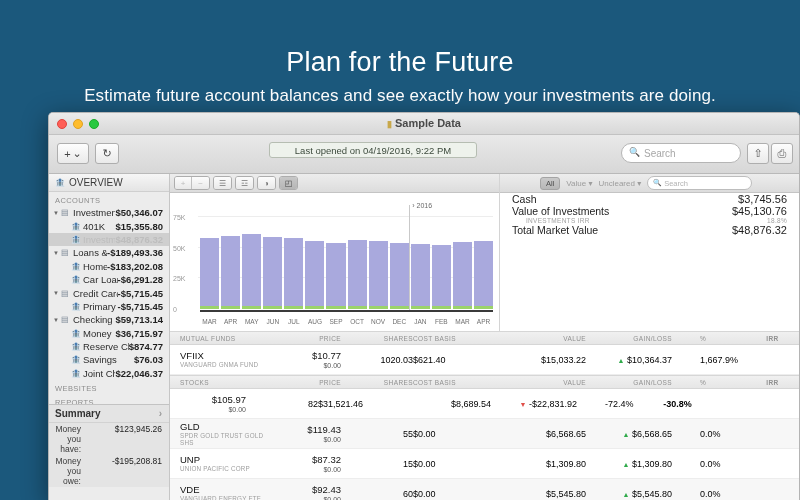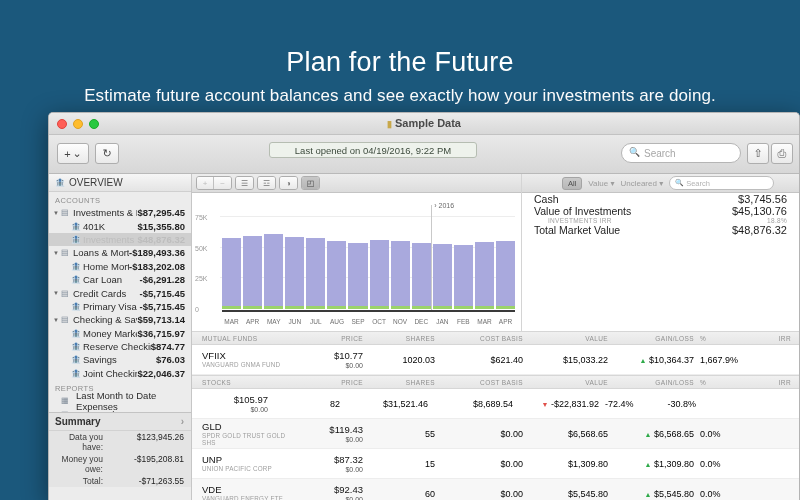--- a/index.html
+++ b/index.html
@@ -195,25 +195,25 @@
     border-bottom: 1px solid #ededed; font-size: 9px;
   }
   .row.alt { background: #f7f7f7; }
   .c-name { width: 95px; padding-left: 10px; }
   .c-name .sym { font-size: 9.5px; color: #111; display: block; line-height: 11px; }
   .c-name .co { font-size: 6.3px; color: #9e9e9e; display: block; line-height: 7.5px; letter-spacing: .2px; }
   .c-price { width: 76px; text-align: right; }
   .c-price .p { display: block; font-size: 9.5px; color: #111; line-height: 11px; }
   .c-price .chg { display: block; font-size: 7px; color: #555; line-height: 9px; }
   .c-shares { width: 72px; text-align: right; }
-  .c-cost { width: 88px; text-align: right; }
+  .c-cost { width: 88px; }
   .c-value { width: 85px; text-align: right; }
   .c-gain { width: 88px; text-align: right; padding-right: 2px; }
-  .c-pct { width: 58px; text-align: right; }
-  .c-irr { width: 45px; text-align: right; padding-right: 8px; }
+  .c-pct { width: 58px; text-align: right; margin-left: 22px; }
+  .c-irr { width: 45px; text-align: center; padding-right: 8px; font-weight: bold; }
   .up { color: #2faa4a; font-size: 7px; }
   .down { color: #e0504a; font-size: 7px; }
   .grp-head .c-name { font-size: 6.5px; }
 </style>
 </head>
 <body>
 
 <div class="promo">
   <div class="promo-head">
     <div class="promo-title">Plan for the Future</div>
@@ -262,21 +262,21 @@
       <div class="ov-header">
         <span style="font-size:8px;color:#7b8795;">🏦</span>
         <span>OVERVIEW</span>
       </div>
       <div class="sec-label">ACCOUNTS</div>
       <div id="accounts-list">
           <div class="acct-row">
             <span class="tri">▼</span>
             <span class="ico">▤</span>
             <span class="acct-name">Investments &amp; Retirement</span>
-            <span class="acct-val">$87,295.45</span>
+            <span class="acct-val">$50,346.07</span>
           </div>
           <div class="acct-row child">
             <span class="tri"></span>
             <span class="ico">🏦</span>
             <span class="acct-name">401K</span>
             <span class="acct-val">$15,355.80</span>
           </div>
           <div class="acct-row child selected">
             <span class="tri"></span>
             <span class="ico">🏦</span>
@@ -337,20 +337,21 @@
             <span class="acct-name">Savings</span>
             <span class="acct-val">$76.03</span>
           </div>
           <div class="acct-row child">
             <span class="tri"></span>
             <span class="ico">🏦</span>
             <span class="acct-name">Joint Checking</span>
             <span class="acct-val">$22,046.37</span>
           </div>
         </div>
+      <div class="sec-label">WEBSITES</div>
       <div class="sec-label">REPORTS</div>
       <div id="reports-list">
           <div class="rep-row">
             <span class="ico">▦</span>
             <span>Last Month to Date Expenses</span>
           </div>
           <div class="rep-row">
             <span class="ico">▦</span>
             <span>My Worth</span>
           </div>
@@ -367,30 +368,26 @@
           </div>
         </div>
 
       <div class="summary">
         <div class="sum-head">
           <span>Summary</span>
           <span style="color:#9a9a9a;">›</span>
         </div>
         <div id="summary-rows">
             <div class="sum-row">
-              <span class="sum-lab">Data you have:</span>
+              <span class="sum-lab">Money you have:</span>
               <span class="sum-amt">$123,945.26</span>
             </div>
             <div class="sum-row">
               <span class="sum-lab">Money you owe:</span>
               <span class="sum-amt">-$195,208.81</span>
-            </div>
-            <div class="sum-row">
-              <span class="sum-lab">Total:</span>
-              <span class="sum-amt">-$71,263.55</span>
             </div>
           </div>
       </div>
     </div>
 
     <div class="main">
       <div class="main-top">
 
         <div class="chart-pane">
           <div class="chart-toolbar">

